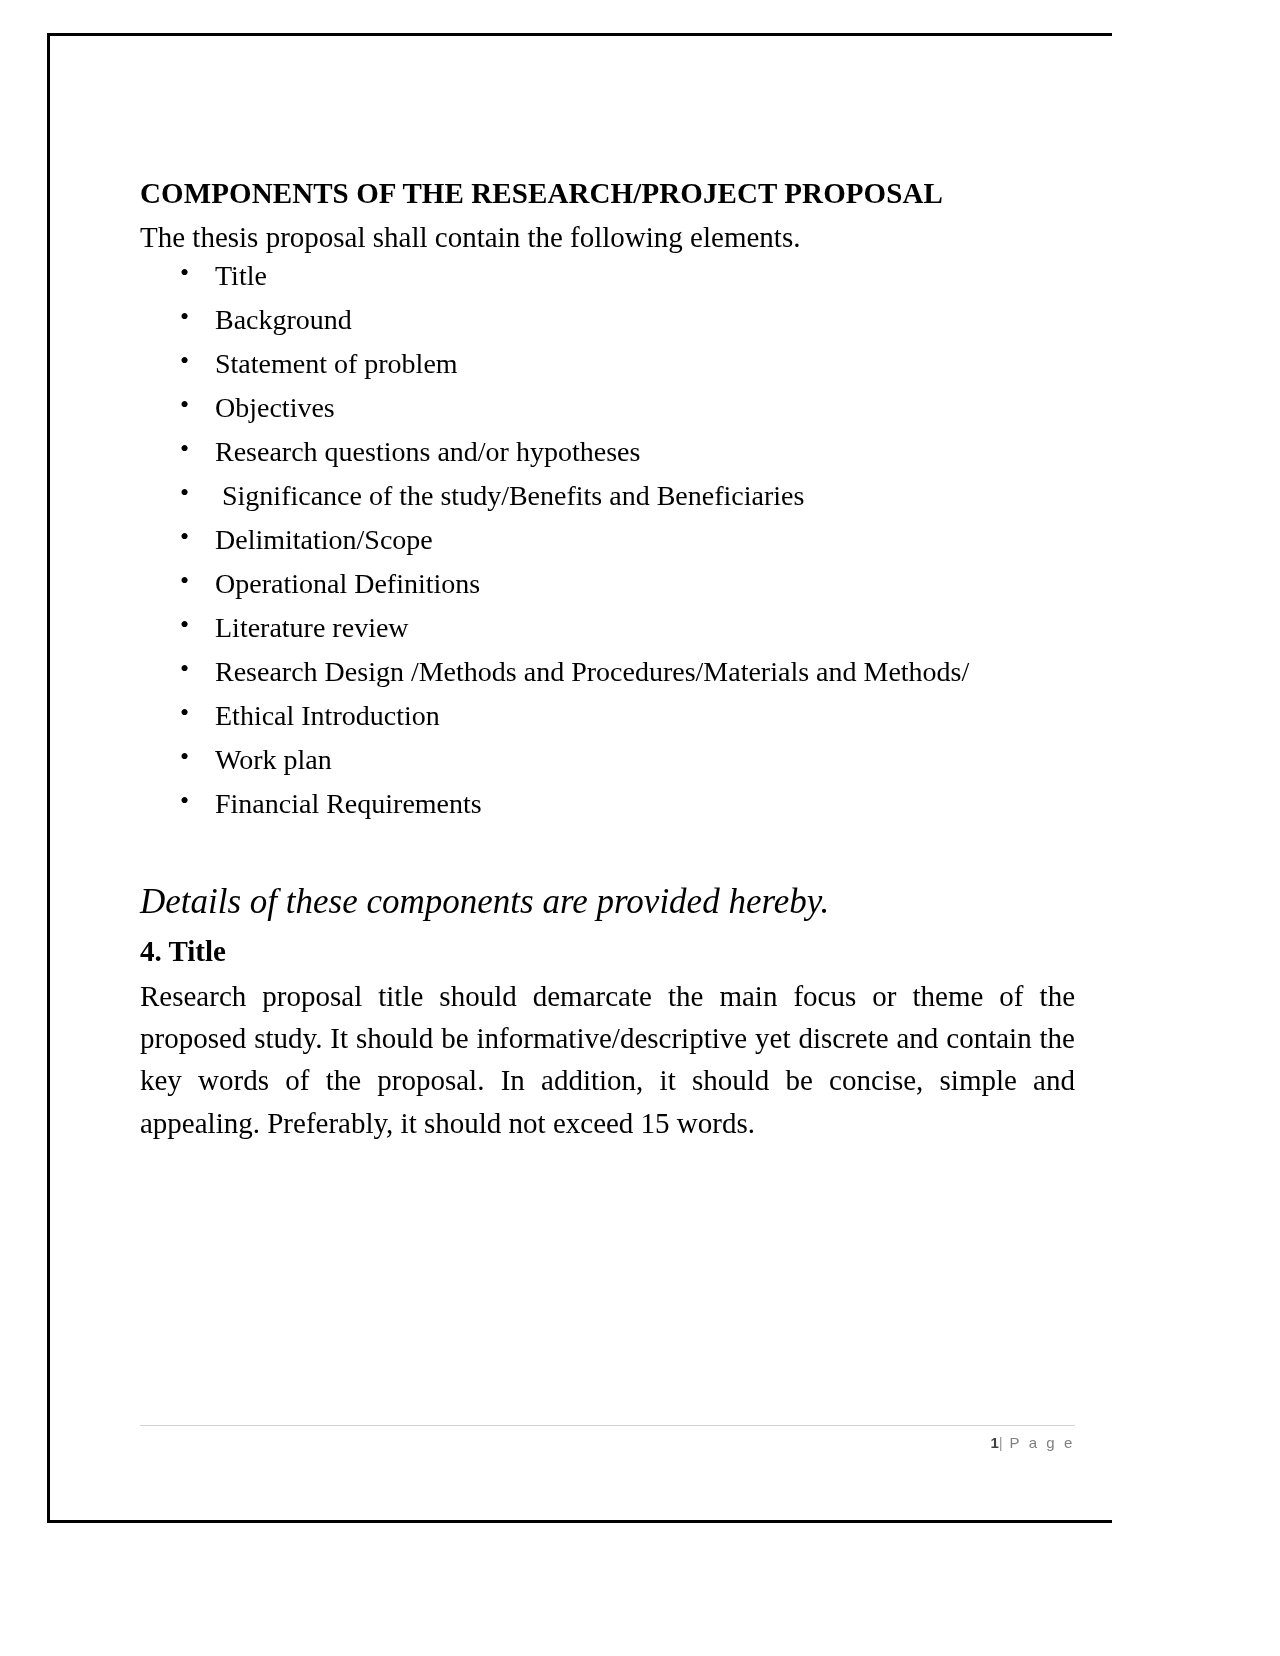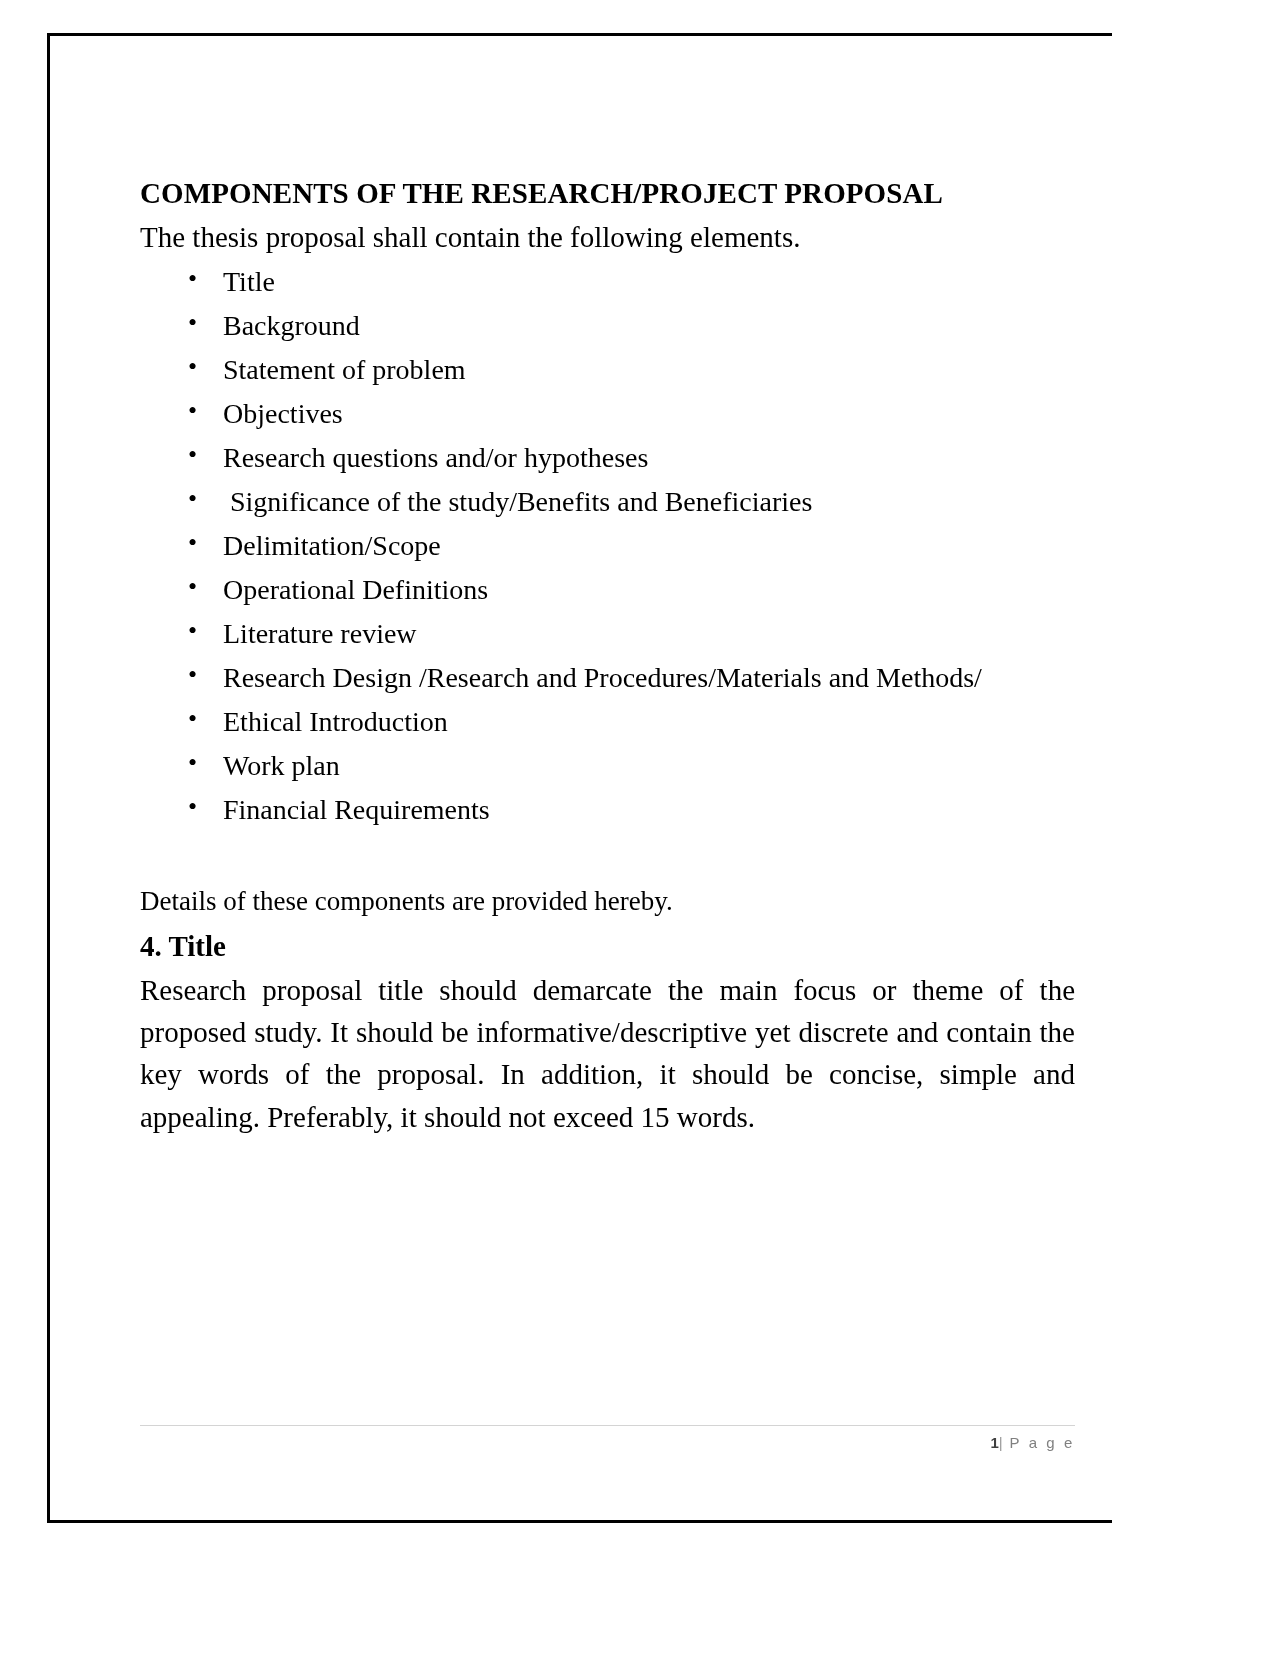--- a/index.html
+++ b/index.html
@@ -42,21 +42,21 @@
     margin: 0 0 4px 0;
     letter-spacing: 0.1px;
   }
   .intro-line {
     font-size: 29px;
     line-height: 1.5;
     margin: 0 0 2px 0;
   }
   ul.component-list {
     list-style: none;
-    margin: 8px;
+    margin: 0;
     padding: 0;
   }
   ul.component-list li {
     font-size: 28px;
     line-height: 1.0;
     padding: 0 0 0 75px;
     margin: 0 0 16px 0;
     position: relative;
     white-space: pre;
   }
@@ -65,23 +65,24 @@
     position: absolute;
     left: 40px;
     top: -2px;
     font-size: 26px;
     line-height: 1.0;
   }
   .spacer {
     height: 42px;
   }
   .para {
-    font-size: 27px;
+    font-size: 35px;
     line-height: 1.48;
     margin: 0 0 4px 0;
+    font-style: italic;
   }
   .section-head {
     font-size: 29px;
     font-weight: bold;
     line-height: 1.42;
     margin: 0 0 2px 0;
   }
   .body-para {
     font-size: 29px;
     line-height: 1.46;
@@ -135,21 +136,21 @@
     <ul class="component-list">
       <li>Title</li>
       <li>Background</li>
       <li>Statement of problem</li>
       <li>Objectives</li>
       <li>Research questions and/or hypotheses</li>
       <li> Significance of the study/Benefits and Beneficiaries</li>
       <li>Delimitation/Scope</li>
       <li>Operational Definitions</li>
       <li>Literature review</li>
-      <li>Research Design /Research and Procedures/Materials and Methods/</li>
+      <li>Research Design /Methods and Procedures/Materials and Methods/</li>
       <li>Ethical Introduction</li>
       <li>Work plan</li>
       <li>Financial Requirements</li>
     </ul>
 
     <div class="spacer"></div>
 
     <p class="para">Details of these components are provided hereby.</p>
 
     <h2 class="section-head">4. Title</h2>

